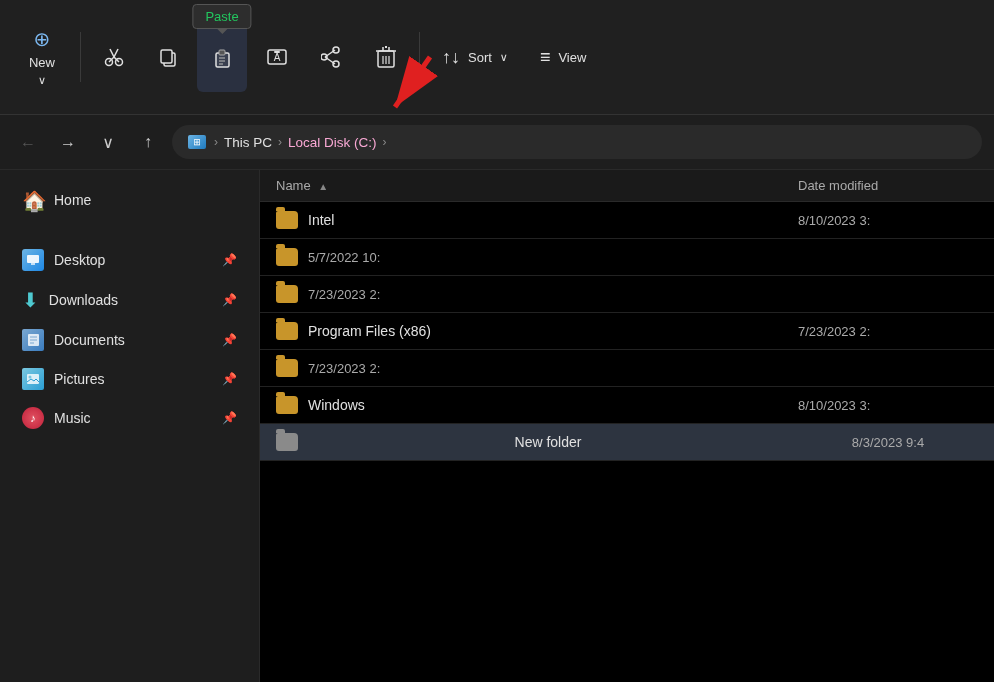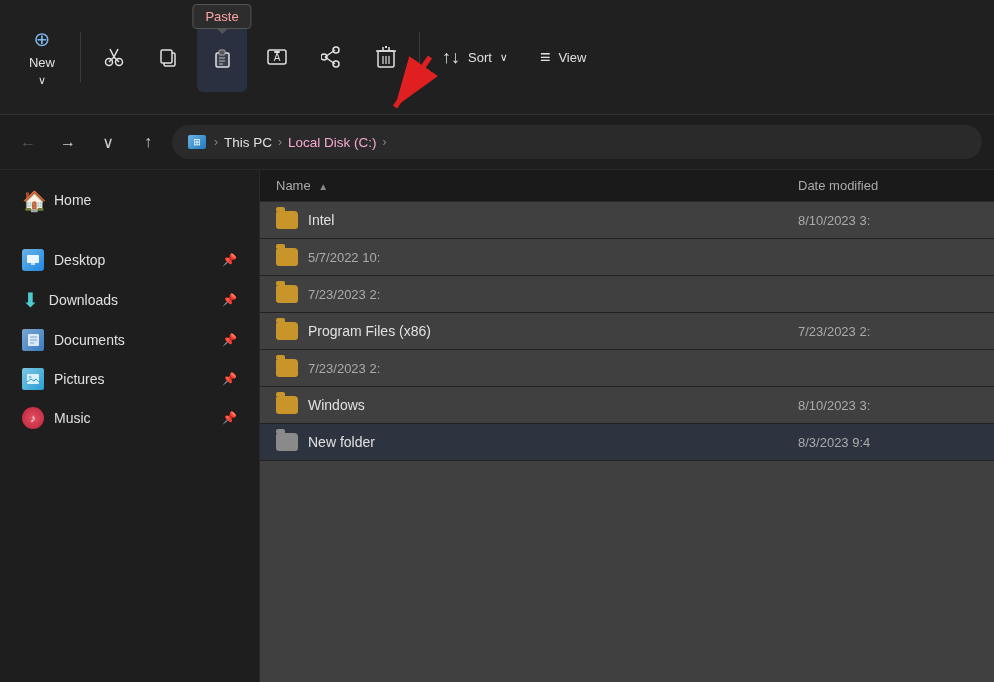--- a/index.html
+++ b/index.html
@@ -60,21 +60,21 @@
     .paste-tooltip {
       position: absolute;
       top: -18px;
       left: 50%;
       transform: translateX(-50%);
       background: #2d2d2d;
       border: 1px solid #555;
       border-radius: 4px;
       padding: 4px 12px;
       font-size: 13px;
-      color: #fca5a5;
+      color: #22c55e;
       white-space: nowrap;
       z-index: 100;
     }
     .paste-tooltip::after {
       content: '';
       position: absolute;
       bottom: -6px;
       left: 50%;
       transform: translateX(-50%);
       border-left: 6px solid transparent;
@@ -202,21 +202,21 @@
       width: 22px; height: 22px;
       background: radial-gradient(circle, #e05060, #c0203a);
       border-radius: 50%;
       display: flex; align-items: center; justify-content: center;
       font-size: 11px; color: white;
     }
 
     
     .file-area {
       flex: 1;
-      background: #404040;
+      background: #000000;
       overflow-y: auto;
     }
 
     .file-header {
       display: flex;
       align-items: center;
       padding: 8px 16px;
       border-bottom: 1px solid #2a2a2a;
       font-size: 13px;
       color: #aaa;
@@ -231,21 +231,21 @@
 
     .file-row {
       display: flex;
       align-items: center;
       padding: 9px 16px;
       gap: 10px;
       cursor: pointer;
       font-size: 14px;
       border-bottom: 1px solid #222;
     }
-    .file-row.selected { background: #2d3440; }
+    .file-row.selected { background: #2d3440; text-align: center; }
 
     .folder-icon {
       width: 22px;
       height: 18px;
       background: #c8952a;
       border-radius: 2px 4px 3px 3px;
       position: relative;
       flex-shrink: 0;
     }
     .folder-icon::before {

